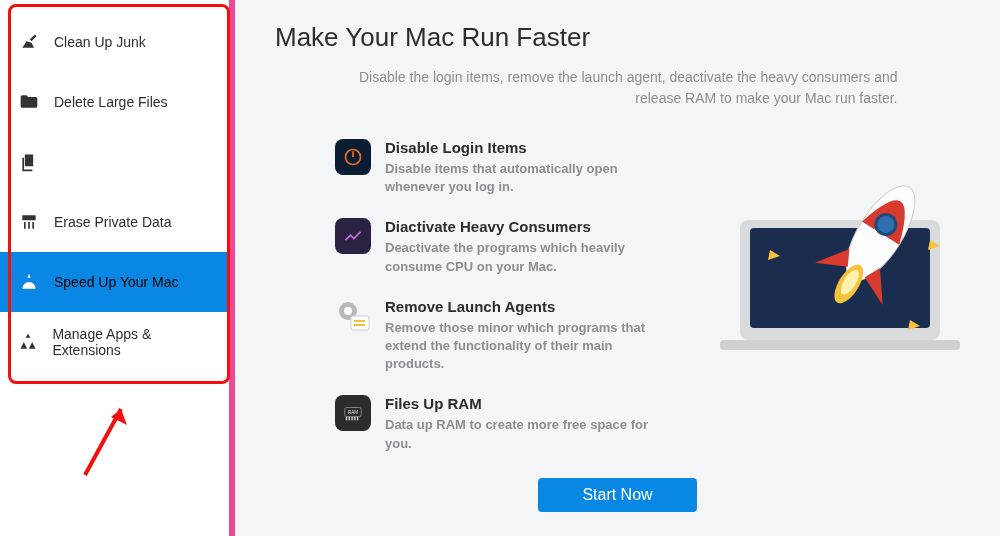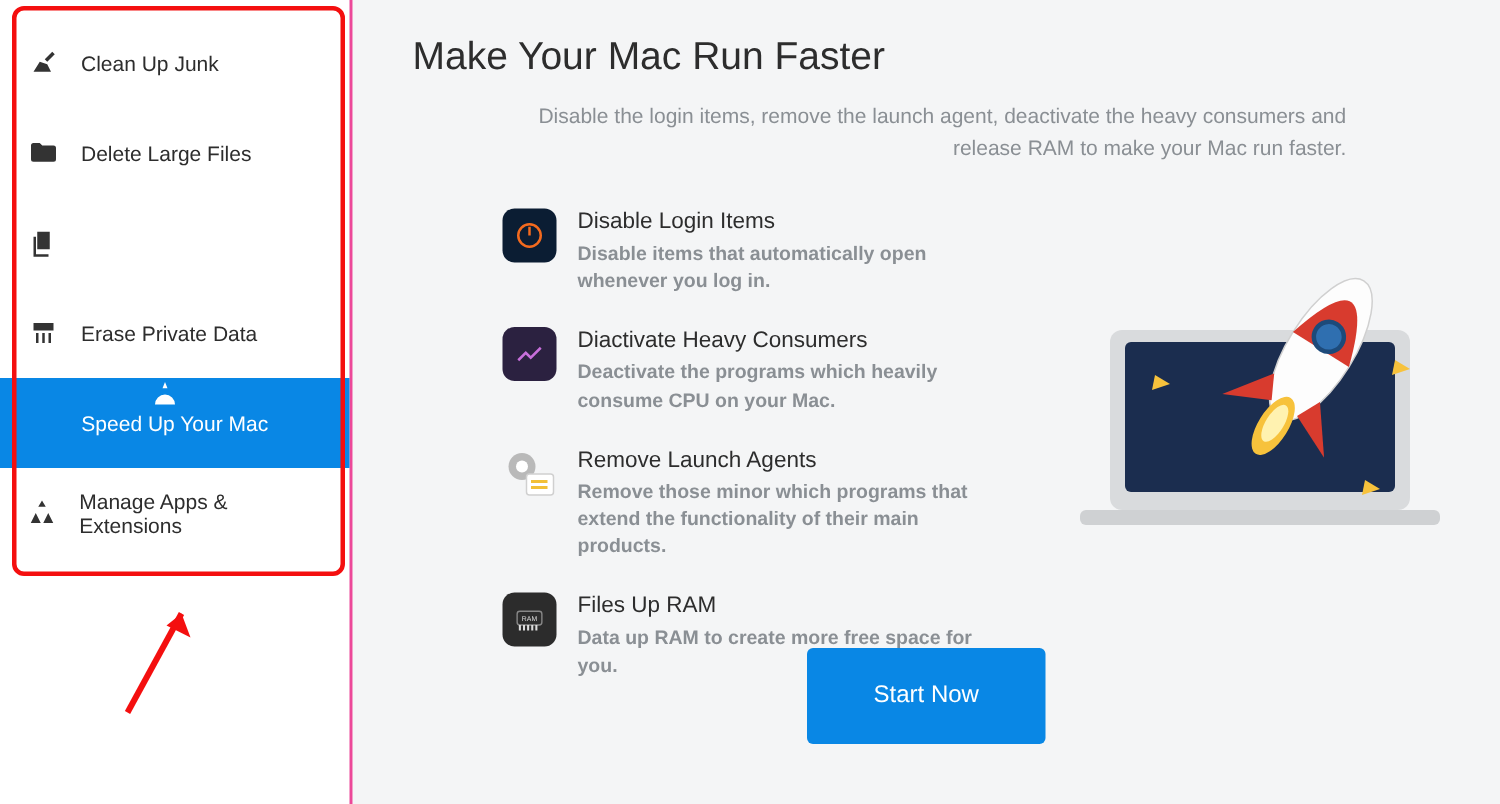--- a/index.html
+++ b/index.html
@@ -11,37 +11,36 @@
       position: relative;
       overflow: hidden;
     }
     .sidebar {
       position: absolute;
       left: 0;
       top: 0;
       width: 235px;
       height: 536px;
       background: #fff;
-      border-right: 2px solid #ec4899;
+      border-right: 6px solid #ec4899;
       padding-top: 12px;
     }
     .sidebar-item {
       display: flex;
       align-items: center;
       height: 60px;
       padding: 0 18px;
       cursor: pointer;
       font-size: 14px;
       color: #2d2d2d;
       font-weight: 500;
     }
     .sidebar-item.active {
       background: #0987e5;
-      color: #ffffff;
-      flex-direction: column;
+      color: #000000;
     }
     .sidebar-icon {
       width: 22px;
       height: 22px;
       margin-right: 14px;
       display: flex;
       align-items: center;
       justify-content: center;
       color: #333;
     }
@@ -102,21 +101,21 @@
       height: 36px;
       margin-right: 14px;
       flex-shrink: 0;
       border-radius: 8px;
       display: flex;
       align-items: center;
       justify-content: center;
     }
     .feature-title {
       font-size: 15px;
-      font-weight: 400;
+      font-weight: 700;
       color: #2d2d2d;
       margin-bottom: 4px;
     }
     .feature-desc {
       font-size: 13px;
       color: #8a8f94;
       line-height: 1.4;
       font-weight: bold;
     }
     .illustration {
@@ -126,24 +125,24 @@
       width: 270px;
       height: 220px;
     }
     .start-button {
       background: #0987e5;
       color: #fff;
       border: none;
       border-radius: 4px;
       font-size: 16px;
       font-weight: 500;
-      padding: 23px 44px;
+      padding: 8px 44px;
       cursor: pointer;
       display: block;
-      margin: 10px auto 16px;
+      margin: 10px auto 0;
     }
     .footer-row {
       position: absolute;
       bottom: 24px;
       left: 0;
       width: 100%;
       text-align: center;
     }
   </style>
 </head>

